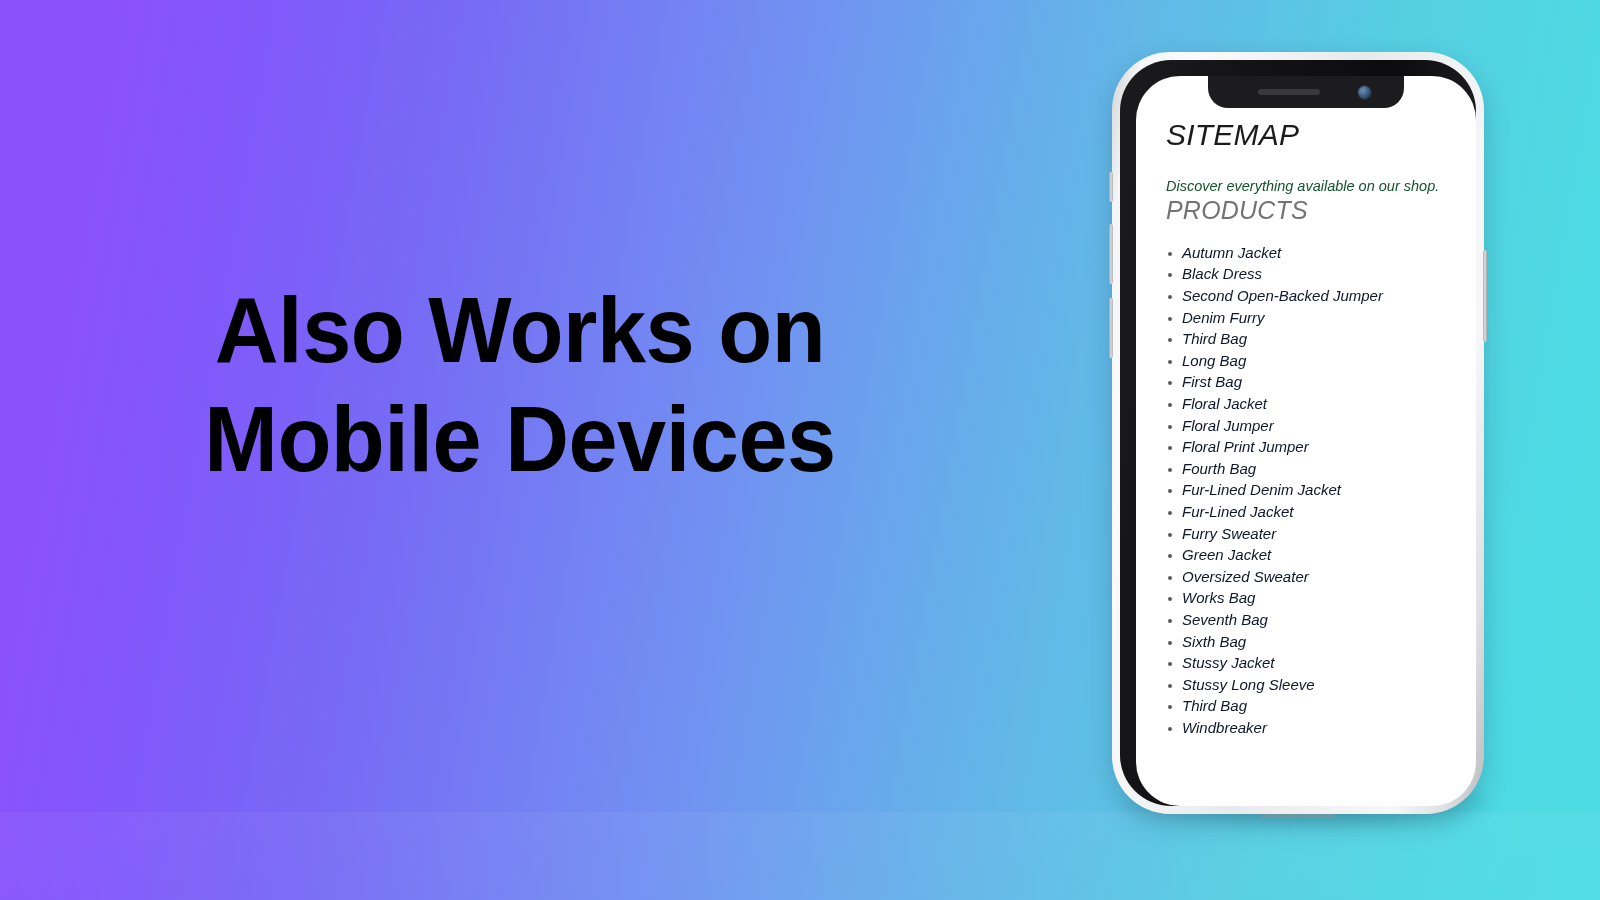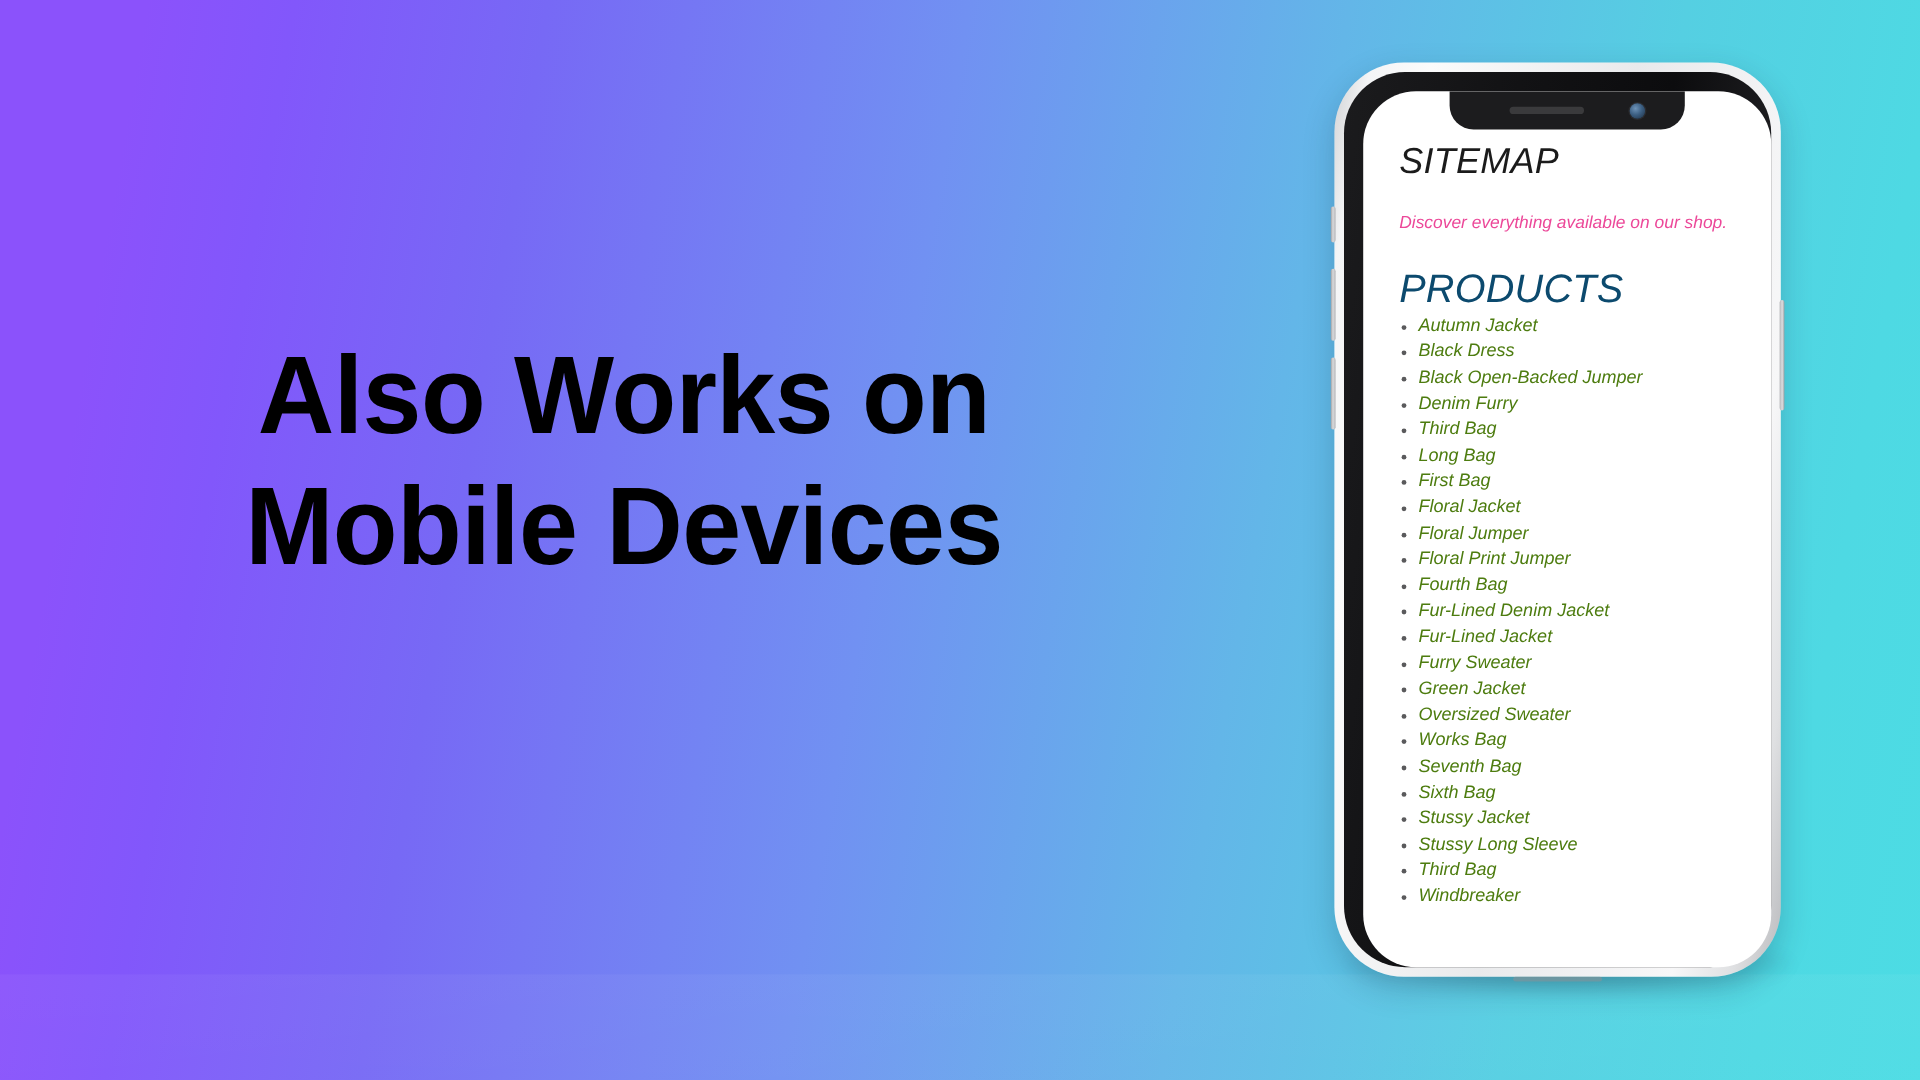--- a/index.html
+++ b/index.html
@@ -126,52 +126,51 @@
   #site-title{
     font-size:30px;
     font-weight:normal;
     color:#1b1b1b;
     letter-spacing:0.2px;
     line-height:1.1;
     margin-bottom:26px;
   }
   #site-subtitle{
     font-size:14.5px;
-    color:#ec4899;
+    color:#14532d;
     line-height:1.3;
-    margin-bottom:26px;
     white-space:nowrap;
   }
   #section-title{
-    font-size:33px;
+    font-size:25px;
     font-weight:normal;
-    color:#0c4a6e;
+    color:#737373;
     letter-spacing:0.2px;
-    margin-bottom:4px;
+    margin-bottom:20px;
   }
   #product-list{
     list-style:none;
     margin:0; padding:0;
   }
   #product-list li{
     position:relative;
     padding-left:16px;
     margin-bottom:5.6px;
     line-height:1.0;
   }
   #product-list li::before{
     content:"";
     position:absolute;
     left:2px; top:7px;
     width:4px; height:4px;
     border-radius:50%;
     background:#5a5a5c;
   }
   #product-list a{
-    color:#4d7c0f;
+    color:#0f172a;
     text-decoration:none;
     font-size:15px;
     line-height:1;
     white-space:nowrap;
   }
 
   
   .btn-left, .btn-right{
     position:absolute;
     border-radius:2px;
@@ -236,21 +235,21 @@
 
             <h1 id="site-title">SITEMAP</h1>
 
             <p id="site-subtitle">Discover everything available on our shop.</p>
 
             <h2 id="section-title">PRODUCTS</h2>
 
             <ul id="product-list">
                 <li><a>Autumn Jacket</a></li>
                 <li><a>Black Dress</a></li>
-                <li><a>Black Open-Backed Jumper</a></li>
+                <li><a>Second Open-Backed Jumper</a></li>
                 <li><a>Denim Furry</a></li>
                 <li><a>Third Bag</a></li>
                 <li><a>Long Bag</a></li>
                 <li><a>First Bag</a></li>
                 <li><a>Floral Jacket</a></li>
                 <li><a>Floral Jumper</a></li>
                 <li><a>Floral Print Jumper</a></li>
                 <li><a>Fourth Bag</a></li>
                 <li><a>Fur-Lined Denim Jacket</a></li>
                 <li><a>Fur-Lined Jacket</a></li>

